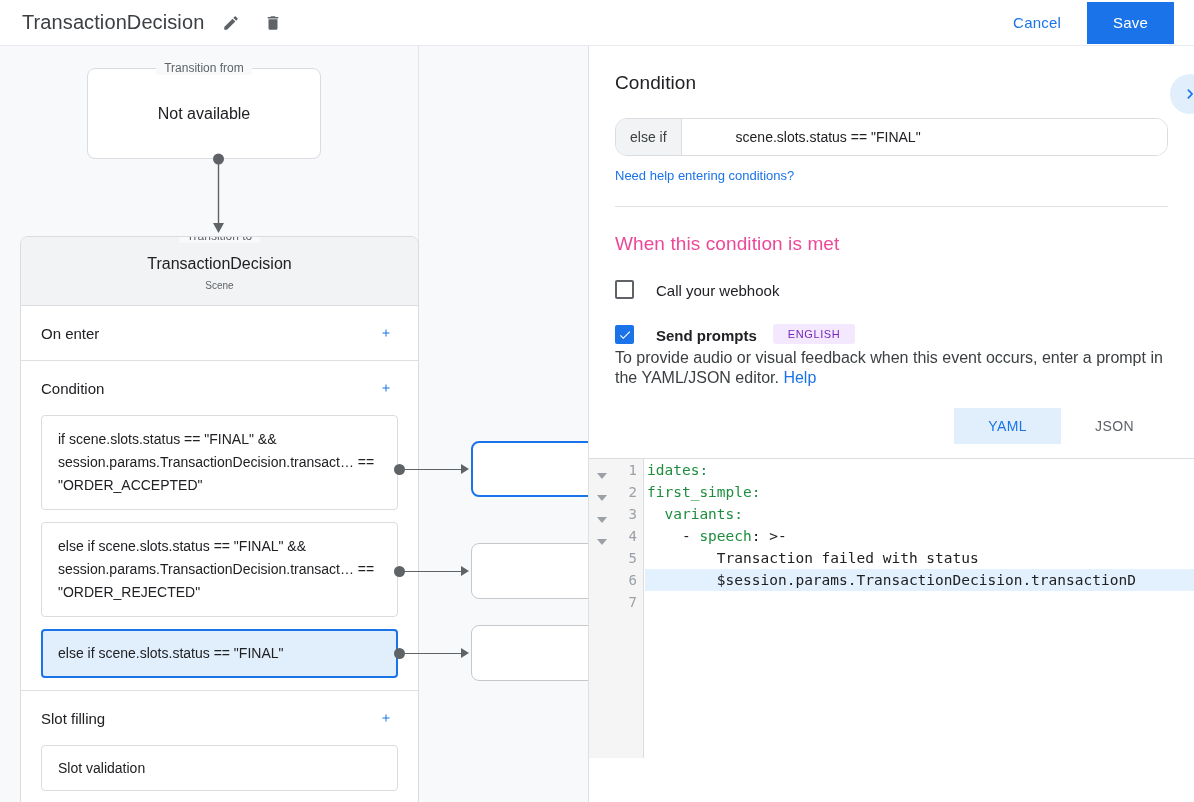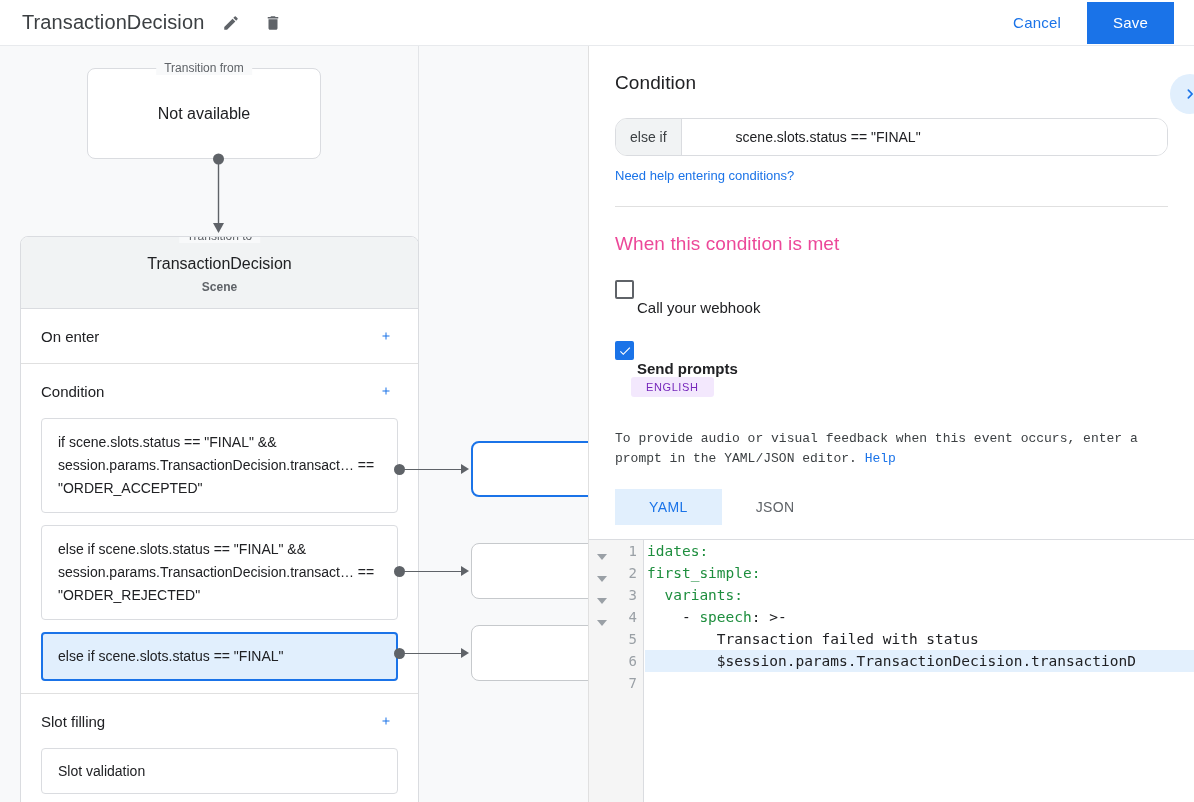--- a/index.html
+++ b/index.html
@@ -78,21 +78,21 @@
   }
   .scene-header {
     background: #f1f3f4; padding: 18px 0 14px; text-align: center;
     border-bottom: 1px solid #dadce0; position: relative;
   }
   .scene-header .legend {
     position: absolute; top: -8px; left: 50%; transform: translateX(-50%);
     background: #f8f9fa; padding: 0 8px; font-size: 12px; color: #5f6368;
   }
   .scene-title { font-size: 16px; color: #202124; }
-  .scene-sub { font-size: 12px; color: #5f6368; margin-top: 7px; font-weight: bold; }
+  .scene-sub { font-size: 10px; color: #5f6368; margin-top: 7px; }
 
   .section { border-bottom: 1px solid #e0e0e0; padding: 0 20px 0 20px; }
   .section:last-child { border-bottom: 0; }
   .section-head {
     display: flex; align-items: center; justify-content: space-between;
     height: 54px;
   }
   .section-title { font-size: 15px; color: #202124; }
   .plus-btn {
     width: 24px; height: 24px; border: 0; background: transparent;
@@ -157,43 +157,42 @@
   }
   .help-link {
     display: inline-block; margin-top: 12px; color: #1a73e8;
     font-size: 13px; text-decoration: none; cursor: pointer;
   }
   .panel-divider { height: 1px; background: #e0e0e0; margin-top: 22px; }
 
   .when-heading {
     font-size: 19px; color: #ec4899; padding-top: 26px; letter-spacing: 0.1px;
   }
-  .check-row { display: flex; align-items: flex-start; margin-top: 25px; flex-direction: column; }
+  .check-row { display: flex; align-items: flex-end; margin-top: 25px; }
   .checkbox {
     width: 19px; height: 19px; border: 2px solid #5f6368; border-radius: 2px;
     background: #ffffff; cursor: pointer; flex: none;
   }
   .checkbox.checked {
     background: #1a73e8; border-color: #1a73e8;
     display: flex; align-items: center; justify-content: center;
   }
   .check-label { font-size: 15px; color: #202124; margin-left: 22px; }
   .check-label.bold { font-weight: bold; }
   .lang-badge {
     margin-left: 16px; background: #f3e8fd; color: #7627bb;
     font-size: 11px; letter-spacing: 0.6px; padding: 4px 15px; border-radius: 3px;
   }
   .desc {
-    font-size: 13px; color: #3c4043; line-height: 20px; margin-top: 32px;
+    font-size: 16px; color: #3c4043; line-height: 20px; margin-top: 4px;
     max-width: 560px;
-    font-family: Liberation Mono, monospace;
   }
   .desc a { color: #1a73e8; text-decoration: none; }
 
-  .tabs { display: flex; margin-top: 20px; }
+  .tabs { display: flex; margin-top: 20px; justify-content: flex-end; }
   .tab {
     padding: 10px 34px; font-size: 14px; color: #5f6368;
     cursor: pointer; border: 0; background: transparent; letter-spacing: 0.4px;
   }
   .tab.active { background: #e1effd; color: #1a73e8; }
 
   .editor {
     position: relative; margin-top: 14px; margin-left: 0;
     width: 606px; height: 300px;
     border-top: 1px solid #dadce0; overflow: hidden;

